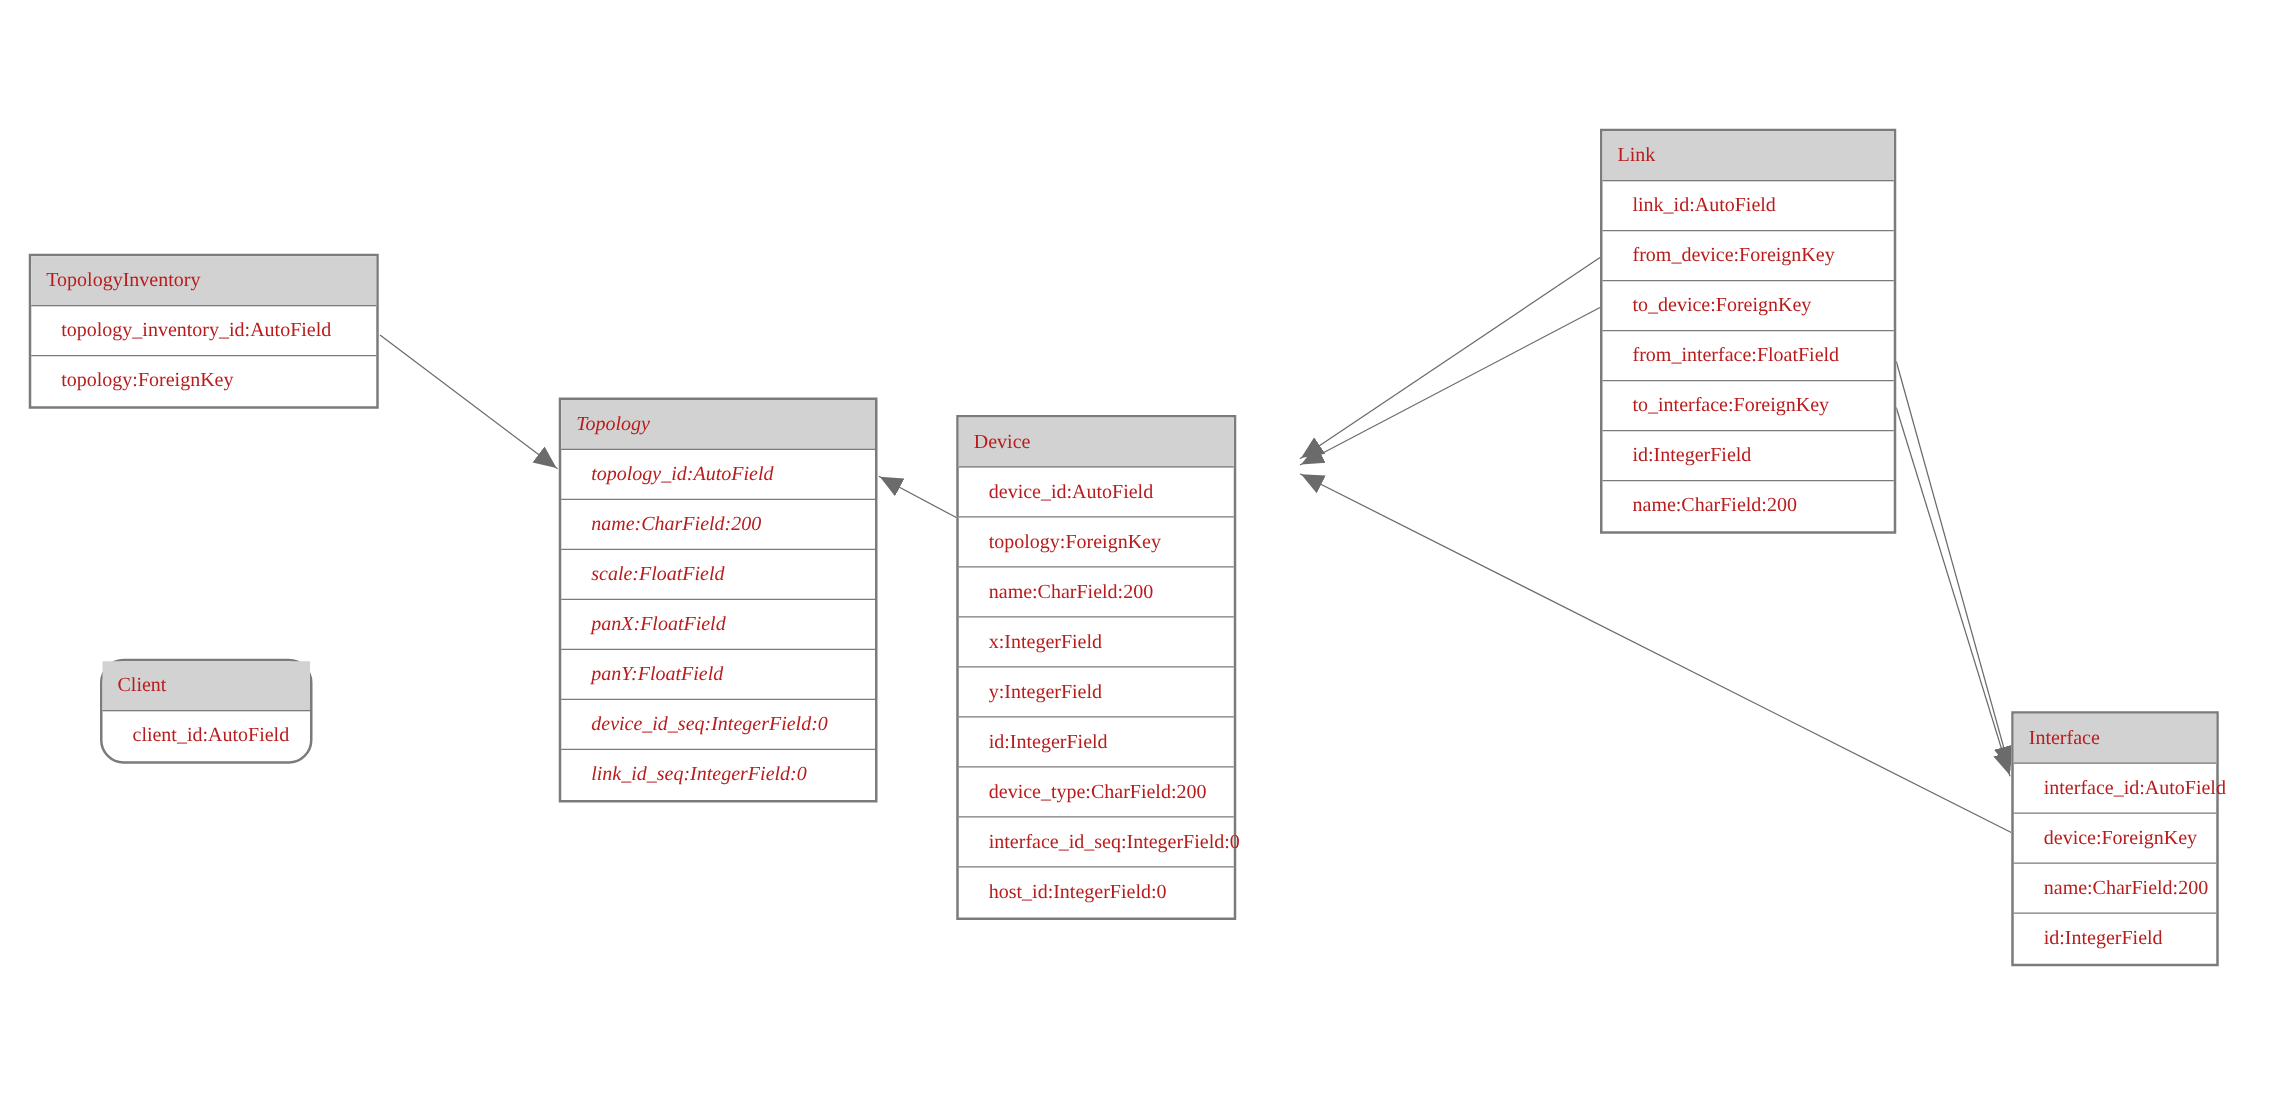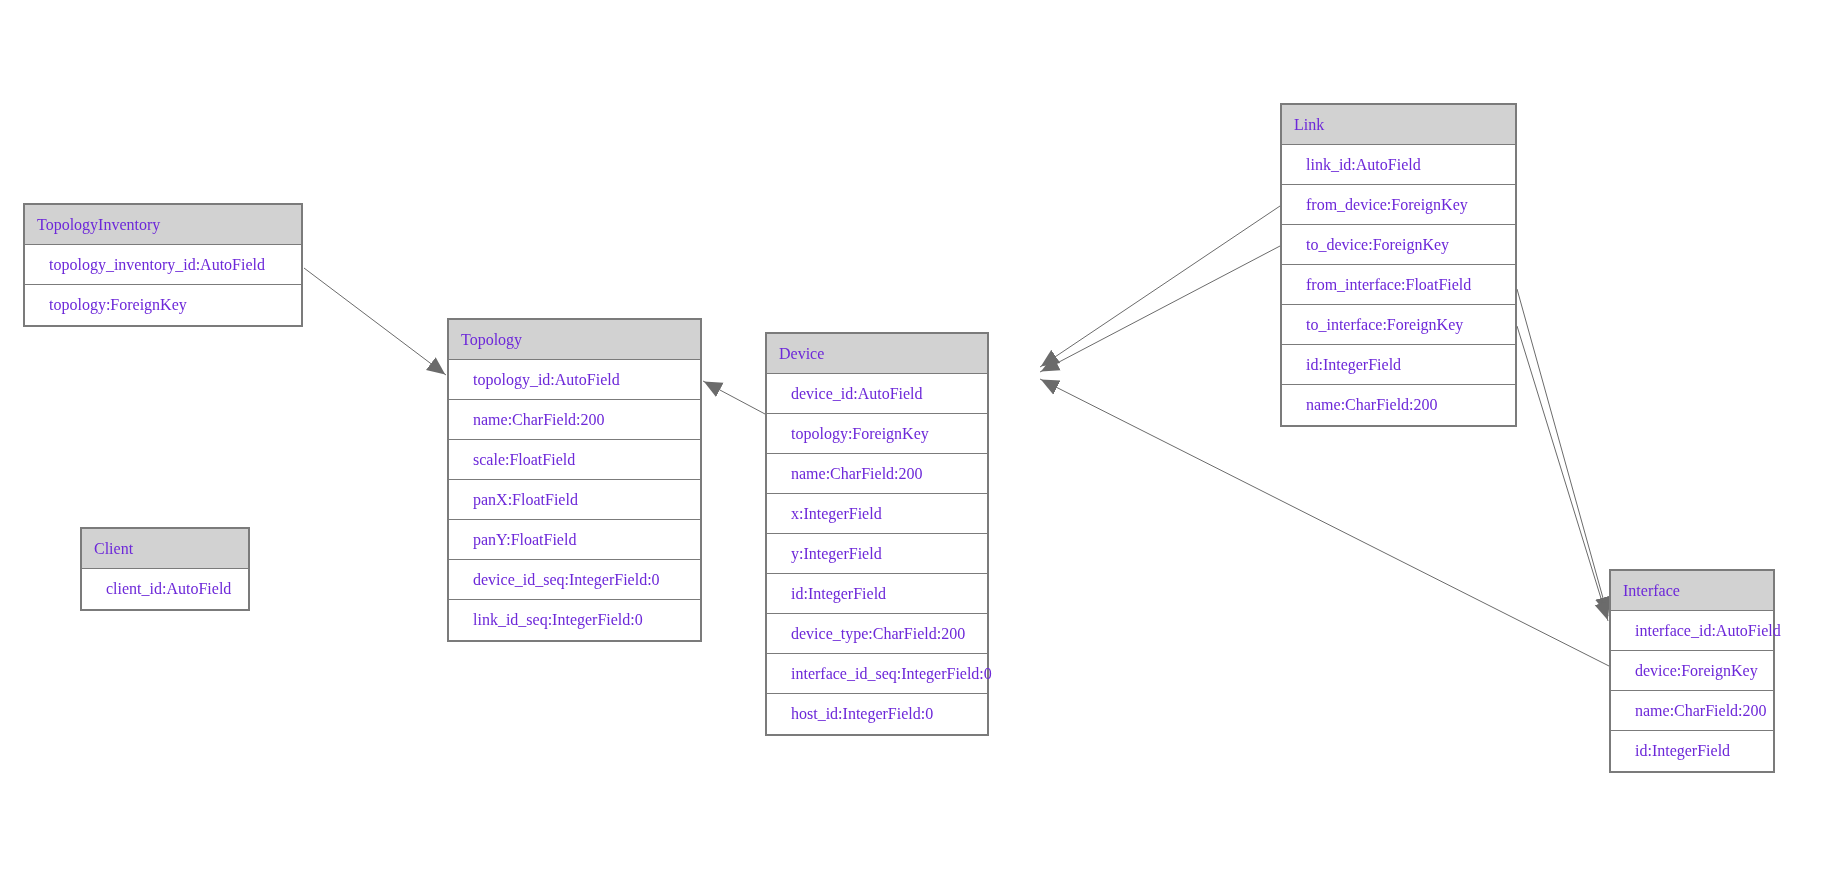--- a/index.html
+++ b/index.html
@@ -18,21 +18,21 @@
     left: 0; top: 0;
     width: 1824px; height: 874px;
     pointer-events: none;
   }
   .edge { stroke: #6b6b6b; stroke-width: 1; fill: none; }
 
   .entity {
     position: absolute;
     background: #ffffff;
     border: 2px solid #7b7b7b;
-    color: #6d28d9;
+    color: #b91c1c;
     font-size: 16px;
   }
   .entity .thead {
     height: 40px;
     background: #d2d2d2;
     border-bottom: 1px solid #7b7b7b;
     display: flex;
     align-items: center;
     padding-left: 12px;
   }
@@ -41,22 +41,22 @@
     border-bottom: 1px solid #7b7b7b;
     display: flex;
     align-items: center;
     padding-left: 24px;
     white-space: nowrap;
   }
   .entity .trow:last-child { border-bottom: none; }
 
   
   .t-topology-inventory { left: 23px;  top: 163px; width: 280px; margin-top: 40px; }
-  .t-topology           { left: 447px; top: 318px; width: 255px; }
-  .t-client             { left: 80px;  top: 527px; width: 170px; }
+  .t-topology           { left: 447px; top: 318px; width: 255px; font-style: italic; }
+  .t-client             { left: 80px;  top: 527px; width: 170px; border-radius: 19px; }
   .t-device             { left: 765px; top: 332px; width: 224px; }
   .t-link               { left: 1280px; top: 103px; width: 237px; }
   .t-interface          { left: 1609px; top: 569px; width: 166px; }
 </style>
 </head>
 <body>
 
 <div class="canvas">
 
   <svg class="edges-svg" width="1824" height="874" viewBox="0 0 1824 874" xmlns="http://www.w3.org/2000/svg">

